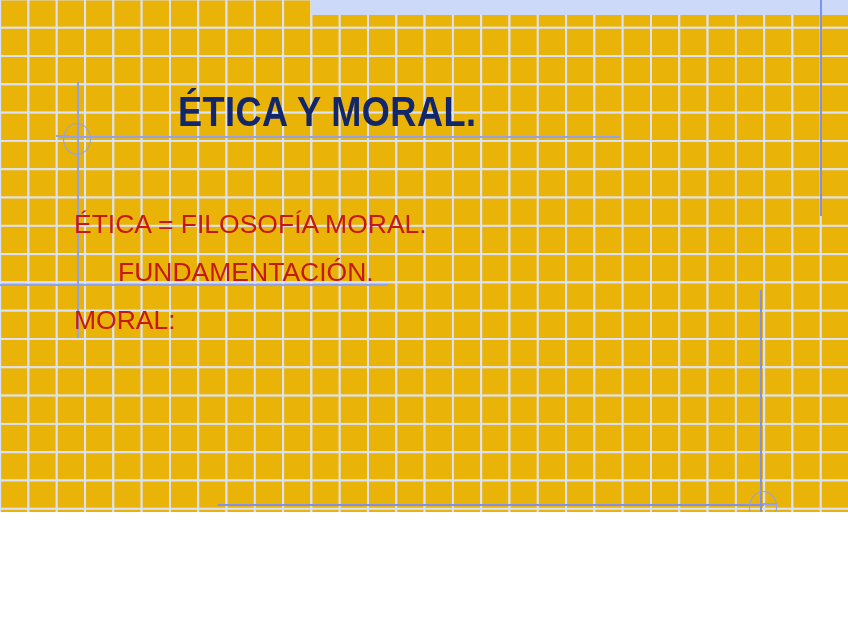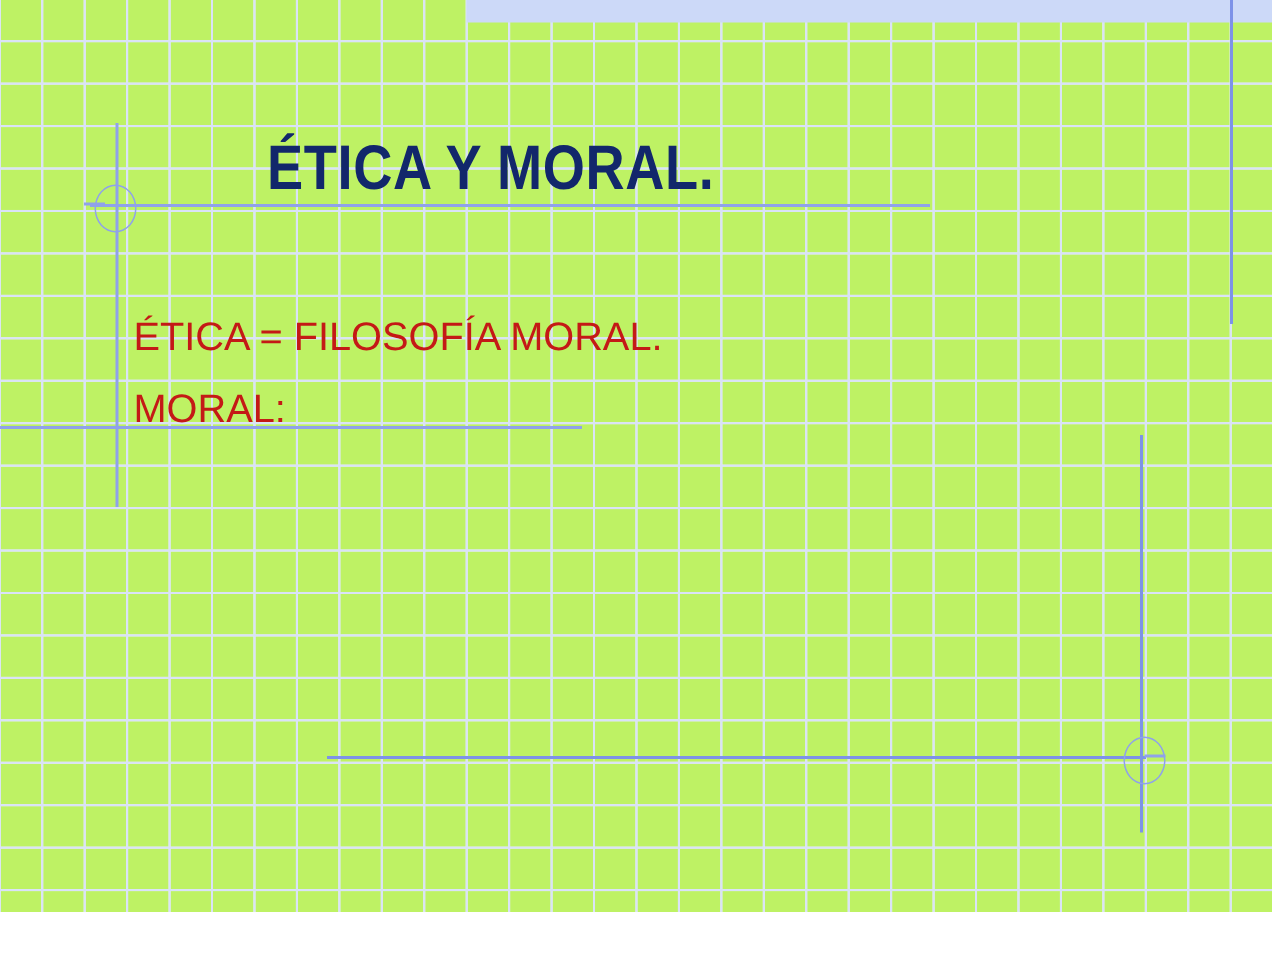--- a/index.html
+++ b/index.html
@@ -10,23 +10,23 @@
     width: 848px;
     height: 636px;
     overflow: hidden;
     font-family: "Liberation Sans", sans-serif;
     background: #ffffff;
   }
 
   #slide {
     position: relative;
     width: 848px;
-    height: 608px;
+    height: 512px;
     overflow: hidden;
-    background-color: #bef264;
+    background-color: #eab308;
   }
 
   
   .grid-layer {
     position: absolute;
     inset: 0;
     background-image:
       linear-gradient(to right, #d9e2f8 1.6px, transparent 1.6px),
       linear-gradient(to bottom, #d9e2f8 1.6px, transparent 1.6px),
       linear-gradient(to right, #eef2fd 1px, transparent 1px),
@@ -150,21 +150,21 @@
     color: #12276b;
     font-family: "Liberation Sans Narrow", "Liberation Sans", sans-serif;
     transform: scaleX(0.86);
     transform-origin: left top;
     white-space: nowrap;
   }
 
   
   .body-block {
     position: absolute;
-    left: 89px;
+    left: 74px;
     top: 200px;
     width: 700px;
   }
   .body-line {
     color: #c41916;
     font-size: 26.5px;
     line-height: 48px;
     white-space: nowrap;
     font-family: "Liberation Sans", sans-serif;
     font-weight: 400;
@@ -193,16 +193,17 @@
   <div class="circle-motif circle-top-left"></div>
   <div class="stub stub-tl"></div>
 
   <div class="circle-motif circle-bottom-right"></div>
   <div class="stub stub-br"></div>
 
   <div class="slide-title">ÉTICA Y MORAL.</div>
 
   <div class="body-block">
     <div class="body-line indent-1">ÉTICA = FILOSOFÍA MORAL.</div>
+    <div class="body-line indent-2">FUNDAMENTACIÓN.</div>
     <div class="body-line indent-1">MORAL:</div>
   </div>
 
 </div>
 
 </body></html>

